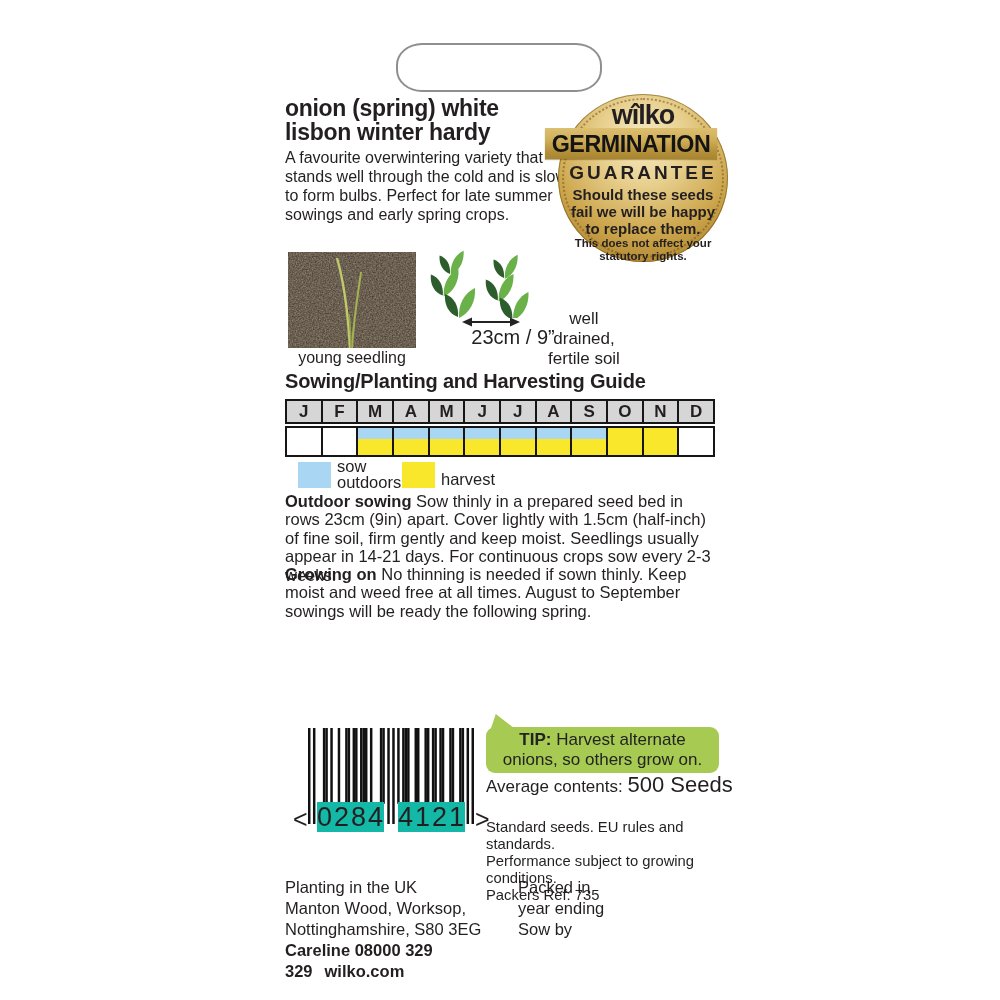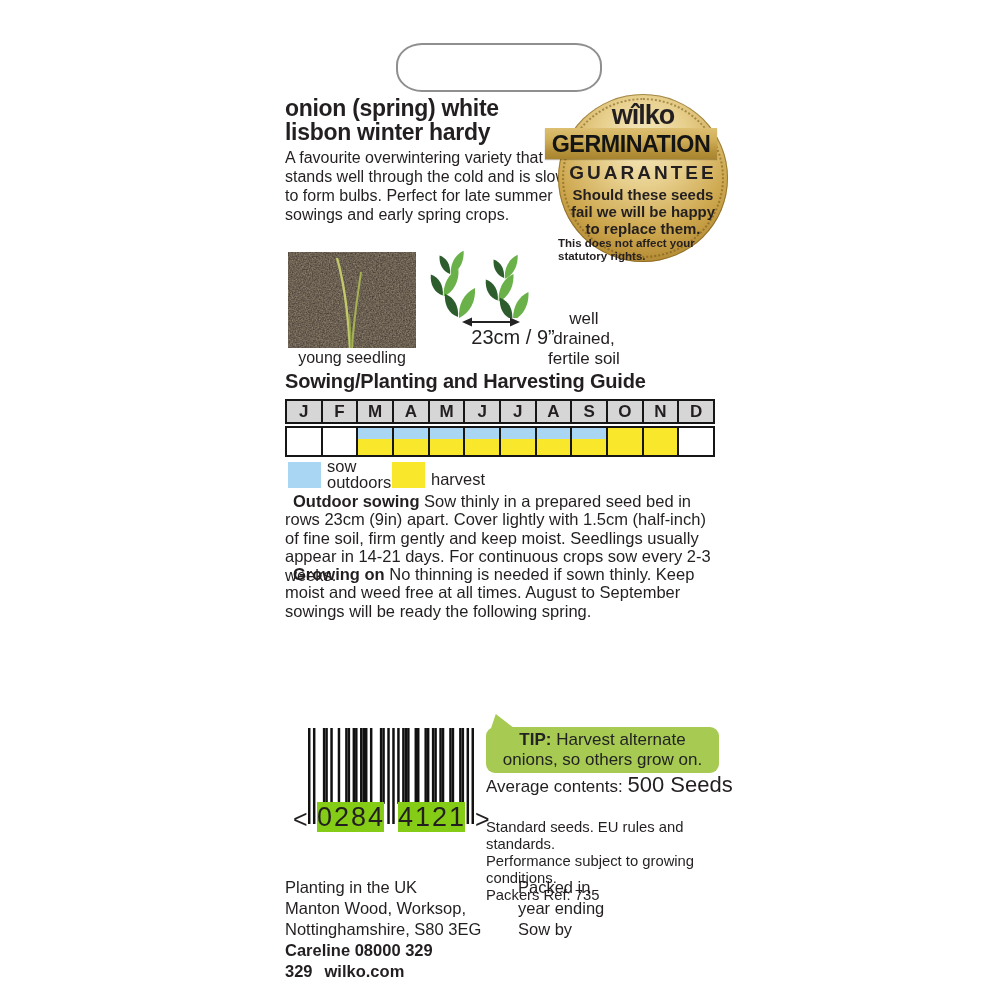--- a/index.html
+++ b/index.html
@@ -22,61 +22,61 @@
     box-shadow:inset 0 0 0 1px rgba(110,82,20,.55);}
   .badge-ring{position:absolute;inset:4px;border-radius:50%;border:2px dotted rgba(116,86,22,.55);}
   .badge-brand{position:absolute;left:0;right:0;top:6px;text-align:center;font-size:27px;font-weight:800;letter-spacing:-1px;}
   .badge-banner{position:absolute;left:-13px;top:34px;width:172px;height:31px;
     background:linear-gradient(180deg,#ddbf72 0%,#cfae57 40%,#b5913a 75%,#a8842f 100%);
     box-shadow:0 1px 1px rgba(90,65,10,.4);}
   .badge-banner span{display:block;text-align:center;font-size:24px;font-weight:800;line-height:31px;
     letter-spacing:-0.5px;transform:scaleX(.97);color:#141414;}
   .badge-guarantee{position:absolute;left:0;right:0;top:68px;text-align:center;font-size:19px;font-weight:800;letter-spacing:3px;}
   .badge-body{position:absolute;left:0;right:0;top:92px;text-align:center;font-size:15px;line-height:17px;font-weight:600;}
-  .badge-fine{position:absolute;left:0;right:0;top:143px;font-size:11.5px;line-height:13px;font-weight:600;}
+  .badge-fine{position:absolute;left:0;right:0;top:143px;text-align:center;font-size:11.5px;line-height:13px;font-weight:600;}
 
   
   .photo{left:288px;top:252px;width:128px;height:96px;}
   .photo svg{display:block;}
   .photo-caption{left:278px;top:349px;width:148px;text-align:center;font-size:16px;}
 
   
   .leaf-cluster{left:428px;top:250px;}
   .spacing-arrow{left:462px;top:316px;}
   .spacing-label{left:445px;top:326px;width:136px;text-align:center;font-size:20px;}
   .soil-note{left:534px;top:299px;width:100px;text-align:center;font-size:17px;line-height:20px;margin-top:10px;}
 
   
   .guide-heading{left:285px;top:370px;font-size:20px;font-weight:bold;letter-spacing:-0.2px;}
   .cal{left:285px;top:399px;width:430px;}
   .cal-grid{display:grid;grid-template-columns:repeat(12,1fr);gap:2px;background:#161616;border:2px solid #161616;}
   .cal-head-grid{margin-bottom:2px;}
   .cal-cell{height:21px;text-align:center;font-size:17px;font-weight:600;line-height:21px;background:#d6d6d6;}
   .cal-bcell{height:27px;background:#fff;}
-  .legend{left:285px;top:458px;width:430px;height:32px;}
+  .legend{left:295px;top:458px;width:430px;height:32px;}
   .legend-swatch{position:absolute;width:33px;height:26px;top:4px;}
   .lg-sow-box{left:3px;}
   .lg-sow-label{position:absolute;left:42px;top:0;font-size:16.5px;line-height:16px;}
   .lg-harvest-box{left:107px;}
   .lg-harvest-label{position:absolute;left:146px;top:12px;font-size:16.5px;}
 
   
   .para{left:285px;width:437px;font-size:16.5px;line-height:18.4px;}
-  .para b{font-weight:bold;margin-left:8px;}
+  .para b{font-weight:bold;}
   .para-1{top:492px;}
   .para-2{top:565px;}
 
   
   .barcode{left:294px;top:728px;width:200px;height:118px;}
   .bars{position:absolute;left:14px;top:0;fill:#111;}
   .bc-digits{position:absolute;left:0;top:74px;width:200px;height:34px;font-size:27px;line-height:30px;}
   .bc-chev{position:absolute;top:2px;font-size:25px;}
   .bc-open{left:-1px;}
   .bc-close{left:181px;}
-  .bc-group{position:absolute;background:#84cc16;text-align:center;letter-spacing:2px;top:0;}
+  .bc-group{position:absolute;background:#14b8a6;text-align:center;letter-spacing:2px;top:0;}
   .bc-g1{left:23px;width:67px;}
   .bc-g2{left:104px;width:67px;}
 
   
   .tip{left:486px;top:727px;width:233px;height:46px;border-radius:9px;}
   .tip-tail{position:absolute;left:2px;top:-13px;width:26px;height:14px;
     clip-path:polygon(12% 100%,30% 0,100% 100%);}
   .tip-text{position:absolute;inset:0;display:flex;align-items:center;justify-content:center;
     text-align:center;font-size:17px;line-height:20px;color:#232323;padding:0 6px;}
 

